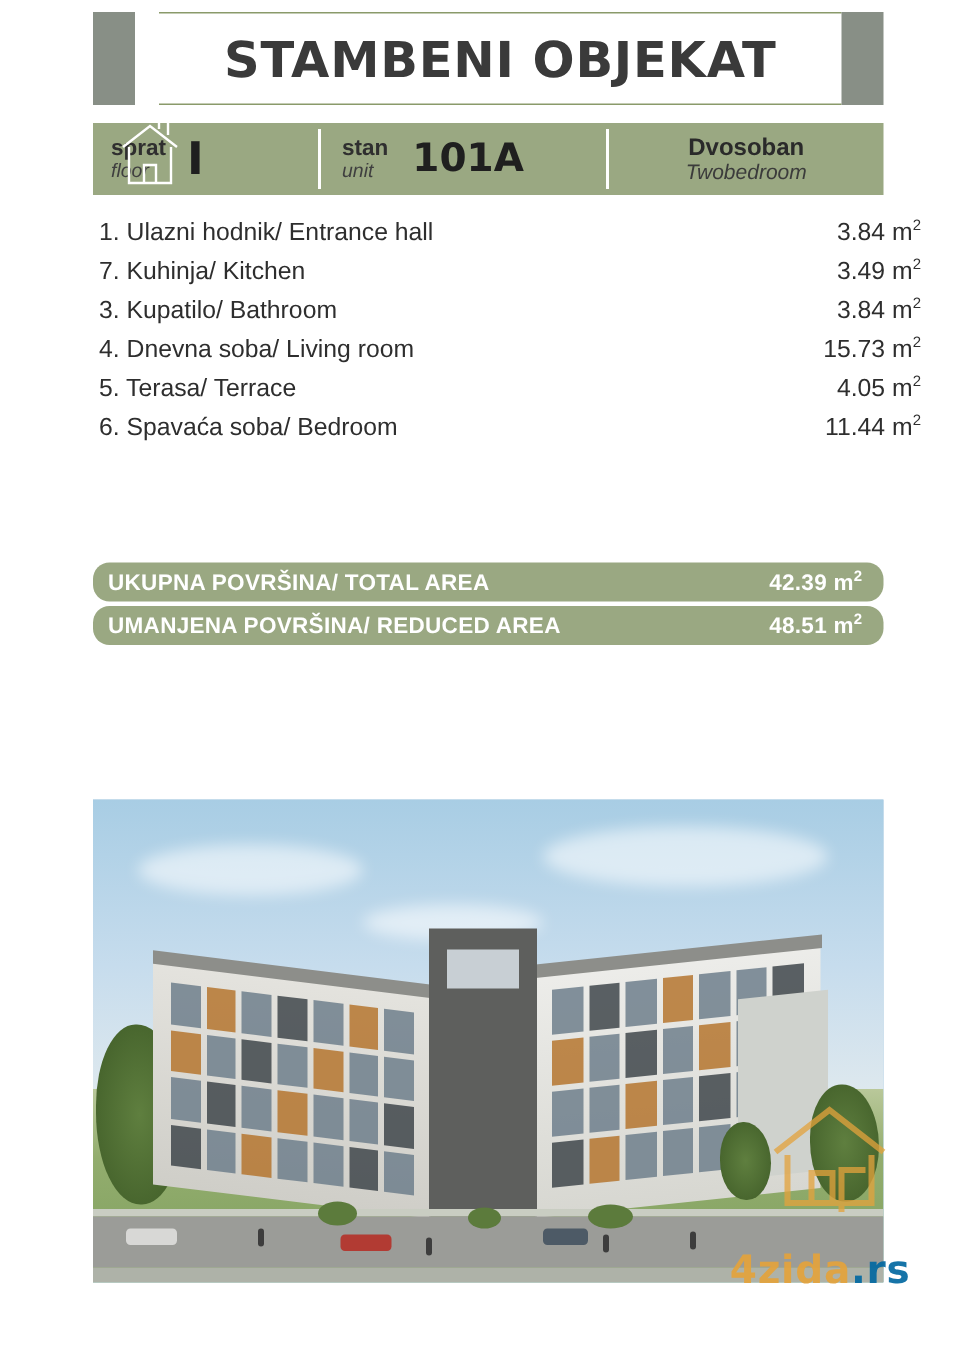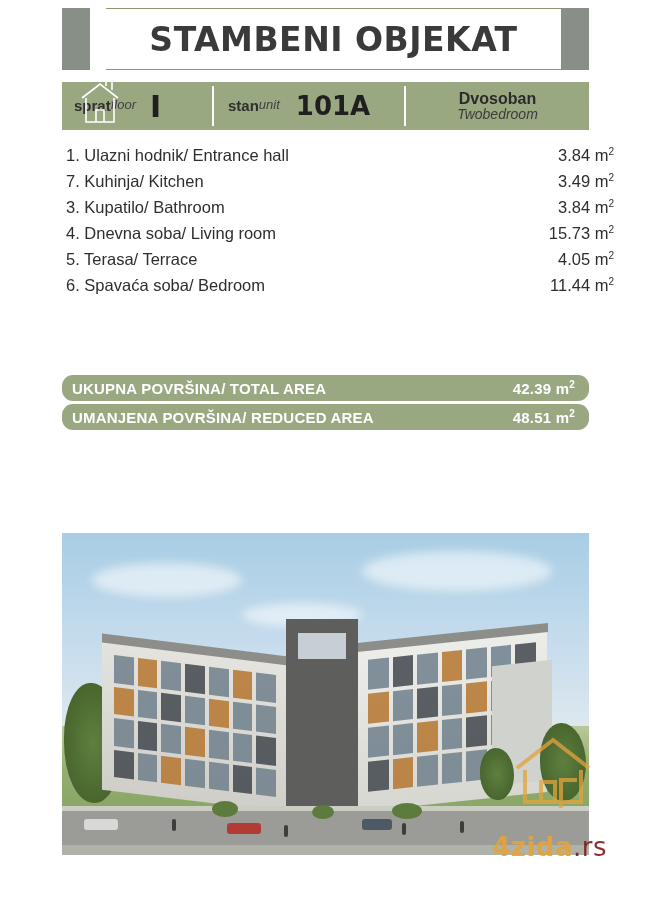--- a/index.html
+++ b/index.html
@@ -70,21 +70,21 @@
   .cell-type  { flex: 1; justify-content: center; }
 
   .divider {
     width: 2px;
     background: #ffffff;
     margin: 4px 0;
   }
 
   .lbl-stack {
     display: flex;
-    flex-direction: row;
+    flex-direction: column;
     line-height: 1.05;
   }
   .lbl-bold {
     font-size: 15px;
     font-weight: bold;
     color: #2f2f2f;
   }
   .lbl-italic {
     font-size: 13px;
     font-style: italic;
@@ -312,21 +312,21 @@
     position: absolute;
     right: 44px;
     bottom: 38px;
     font-size: 26px;
     font-weight: bold;
     color: #e4a33c;
     letter-spacing: 0.5px;
     font-family: "DejaVu Sans", sans-serif;
     opacity: 0.92;
   }
-  .wm-text .rs { color: #7f1d1d; font-weight: normal; }
+  .wm-text .rs { color: #0369a1; font-weight: bold; }
 </style>
 </head>
 <body>
 
 <div class="title-row">
   <div class="title-cap"></div>
   <div class="title-block">
     <span class="title-text">STAMBENI OBJEKAT</span>
   </div>
   <div class="title-cap"></div>

